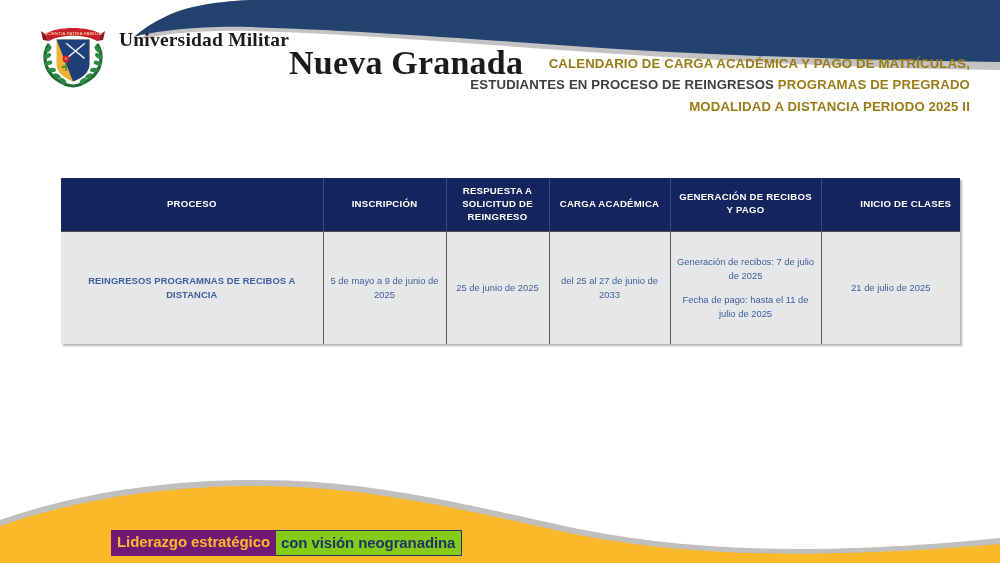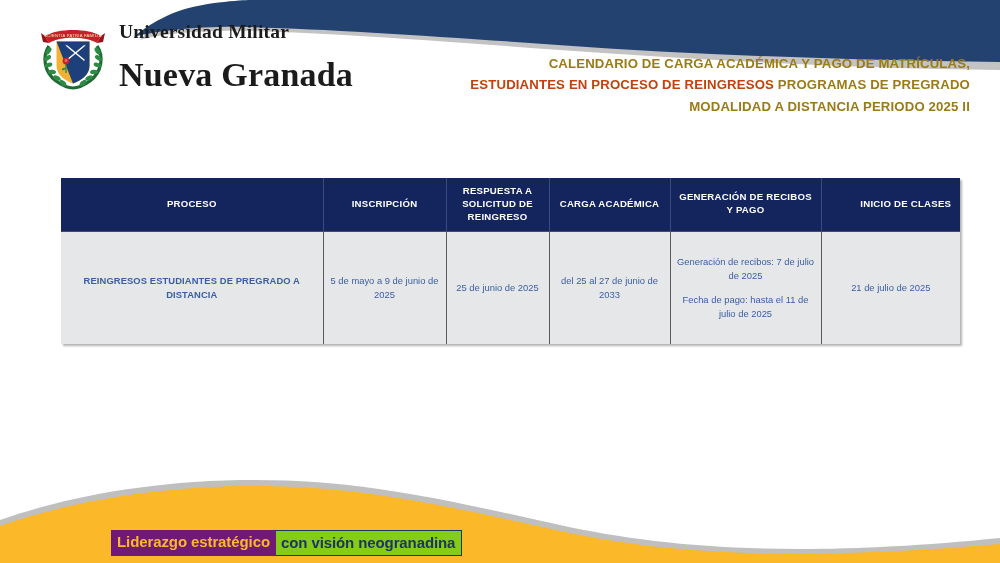--- a/index.html
+++ b/index.html
@@ -40,21 +40,21 @@
     gap: 9px;
   }
   #crest {
     width: 74px;
     height: 66px;
     position: relative;
     flex: none;
   }
   #wordmark {
     display: flex;
-    flex-direction: column;
+    flex-direction: row;
     justify-content: center;
     line-height: 1.0;
   }
   #wordmark .line1 {
     font-family: "Liberation Serif", serif;
     font-weight: bold;
     font-size: 19.5px;
     letter-spacing: 0.2px;
     color: #1b1b1b;
   }
@@ -74,21 +74,21 @@
     left: 330px;
     top: 53px;
     width: 640px;
     text-align: right;
     font-weight: bold;
     font-size: 13.2px;
     line-height: 1.62;
     letter-spacing: 0.15px;
     color: #9a7b16;
   }
-  .tl-blue { color: #c2410c; }
+  .tl-blue { color: #404040; }
 
   
   #calendar-table {
     position: absolute;
     left: 61px;
     top: 178px;
     width: 899px;
     border-collapse: collapse;
     table-layout: fixed;
     box-shadow: 1.5px 1.5px 2px rgba(0,0,0,0.30);
@@ -233,21 +233,21 @@
         <th>PROCESO</th>
         <th>INSCRIPCIÓN</th>
         <th>RESPUESTA A SOLICITUD DE REINGRESO</th>
         <th>CARGA ACADÉMICA</th>
         <th>GENERACIÓN DE RECIBOS  Y  PAGO</th>
         <th>INICIO DE CLASES</th>
       </tr>
     </thead>
     <tbody>
       <tr>
-        <td class="process-cell">REINGRESOS ESTUDIANTES DE PREGRADO A DISTANCIA</td>
+        <td class="process-cell">REINGRESOS PROGRAMNAS DE RECIBOS A DISTANCIA</td>
         <td>5 de mayo a 9 de junio de 2025</td>
         <td>25 de junio de 2025</td>
         <td>del 25 al 27 de junio de 2033</td>
         <td>
           <span>Generación de recibos: 7 de julio de 2025</span>
           <span class="cell-gap"></span>
           <span>Fecha de pago: hasta el 11 de julio de 2025</span>
         </td>
         <td>21 de julio de 2025</td>
       </tr>

